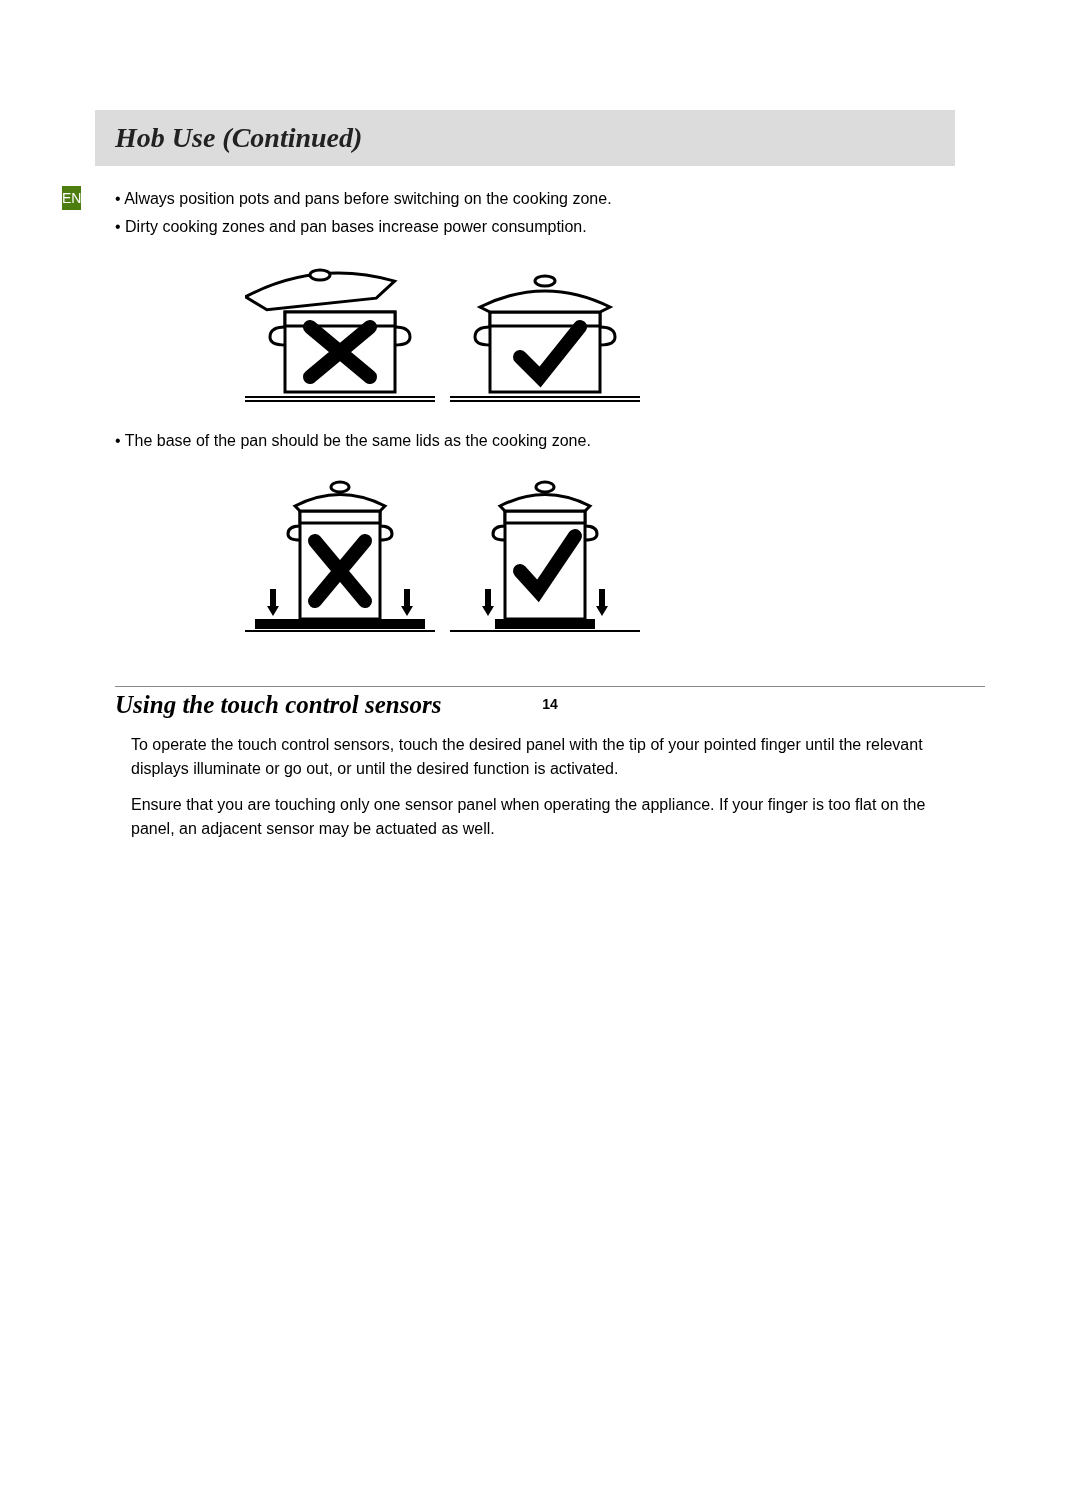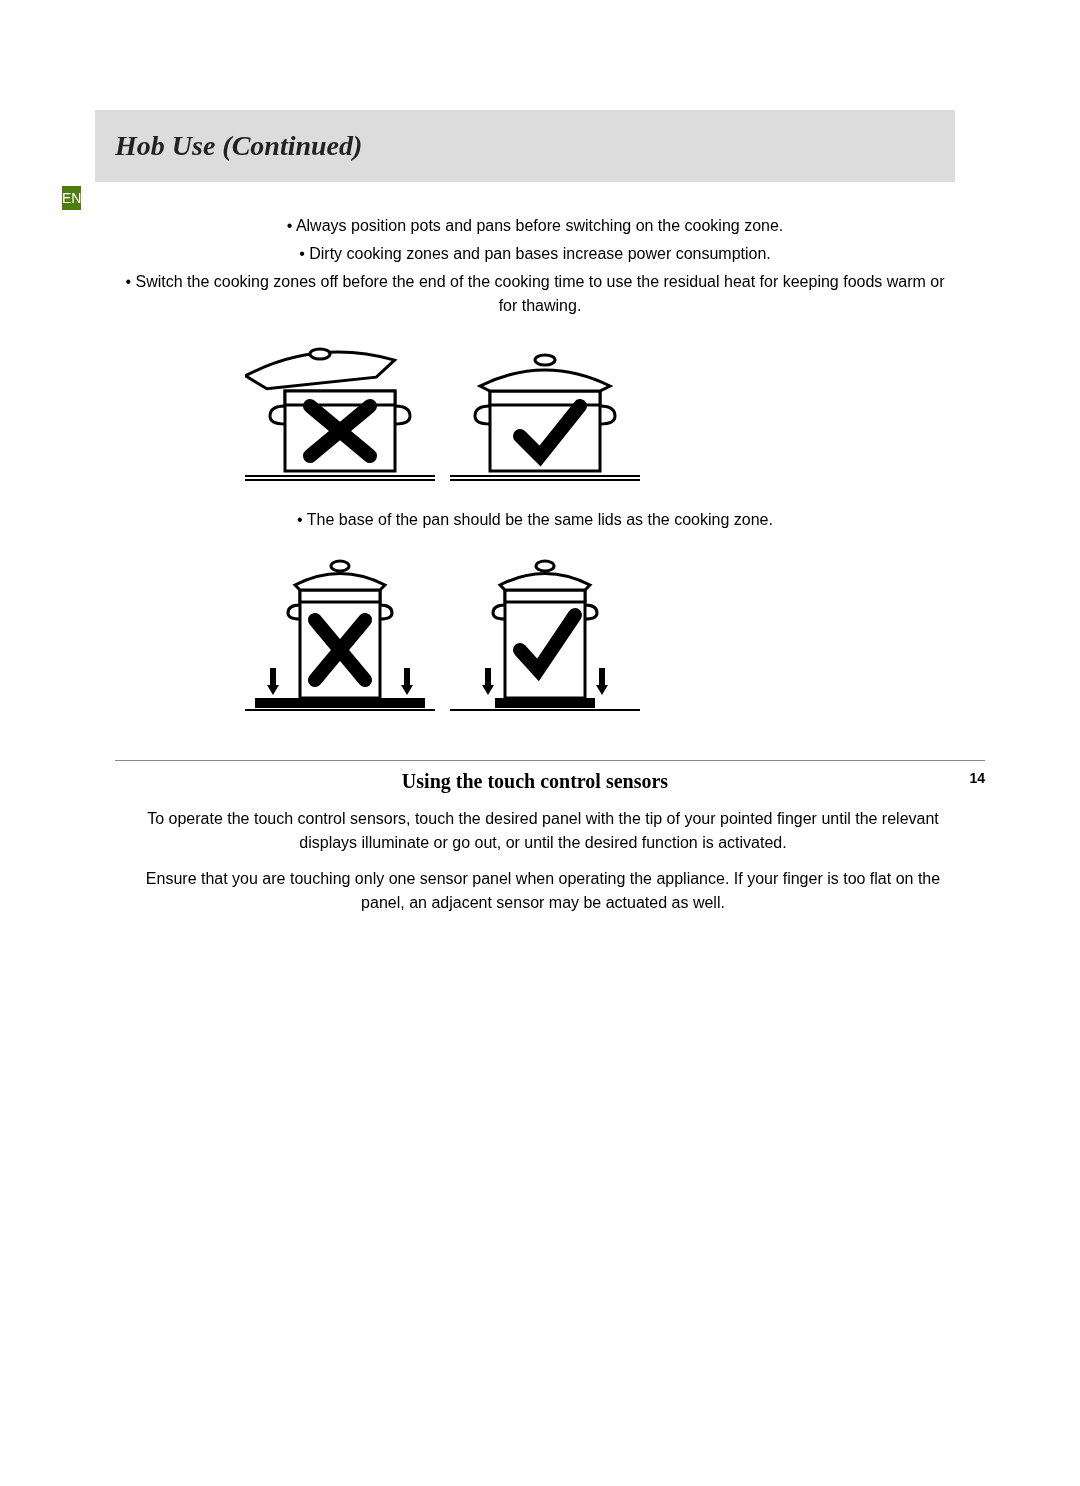--- a/index.html
+++ b/index.html
@@ -13,21 +13,21 @@
     height: 1486px;
     position: relative;
     box-sizing: border-box;
   }
   .page {
     padding: 110px 95px 0 95px;
     position: relative;
   }
   .header-bar {
     background: #dcdcdc;
-    padding: 20px 20px;
+    padding: 12px 20px;
     width: 860px;
     box-sizing: border-box;
   }
   .header-title {
     font-family: "Times New Roman", Times, serif;
     font-style: italic;
     font-weight: bold;
     font-size: 28px;
     color: #222;
   }
@@ -35,24 +35,23 @@
     position: absolute;
     left: 62px;
     top: 186px;
     background: #4d7c0f;
     color: #fff;
     font-size: 14px;
     padding: 4px 0;
     box-sizing: border-box;
   }
   .content {
-    padding-top: 32px;
+    padding-top: 21px;
     padding-left: 20px;
     width: 840px;
-    text-align: center;
   }
   .bullet-line {
     font-size: 16px;
     line-height: 1.5;
     margin: 0 0 4px 0;
     text-indent: -10px;
     padding-left: 10px;
   }
   .illus {
     display: flex;
@@ -63,36 +62,37 @@
   .pot-wrap {
     position: relative;
     width: 175px;
     text-align: center;
   }
   .pot-svg {
     display: block;
   }
   .section-sub {
     font-family: "Times New Roman", Times, serif;
+    font-style: italic;
     font-weight: bold;
-    font-size: 20px;
+    font-size: 25px;
     margin: 50px 0 14px 0;
   }
   .para {
     font-size: 16px;
     line-height: 1.5;
     margin: 0 0 12px 16px;
   }
   .footer {
     position: absolute;
     bottom: 128px;
     left: 115px;
     right: 95px;
     border-top: 1px solid #888;
-    text-align: right;
+    text-align: center;
     padding-top: 8px;
   }
   .page-num {
     font-size: 14px;
     font-weight: bold;
   }
 </style>
 </head>
 <body>
 
@@ -101,21 +101,20 @@
   <div class="header-bar">
     <span class="header-title">Hob Use (Continued)</span>
   </div>
 
   <div class="lang-tag">EN</div>
 
   <div class="content">
 
     <p class="bullet-line">• <span>Always position pots and pans before switching on the cooking zone.</span></p>
     <p class="bullet-line">• <span>Dirty cooking zones and pan bases increase power consumption.</span></p>
-    <p class="bullet-line">• <span>Switch the cooking zones off before the end of the cooking time to use the residual heat for keeping foods warm or for thawing.</span></p>
 
     <div class="illus">
       <div class="pot-wrap">
         <svg class="pot-svg" width="190" height="150" viewBox="0 0 190 150">
 
           <line x1="0" y1="140" x2="190" y2="140" stroke="#000" stroke-width="2"></line>
           <line x1="0" y1="144" x2="190" y2="144" stroke="#000" stroke-width="2"></line>
 
           <rect x="40" y="55" width="110" height="80" fill="#fff" stroke="#000" stroke-width="3"></rect>
           <rect x="40" y="55" width="110" height="14" fill="#fff" stroke="#000" stroke-width="3"></rect>

